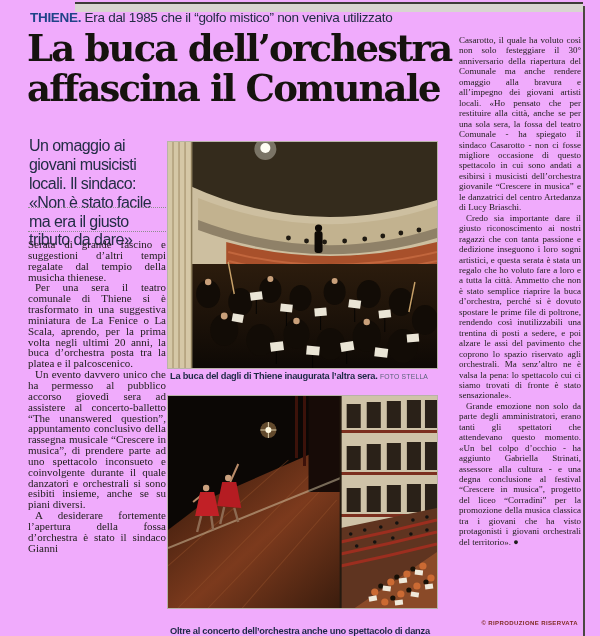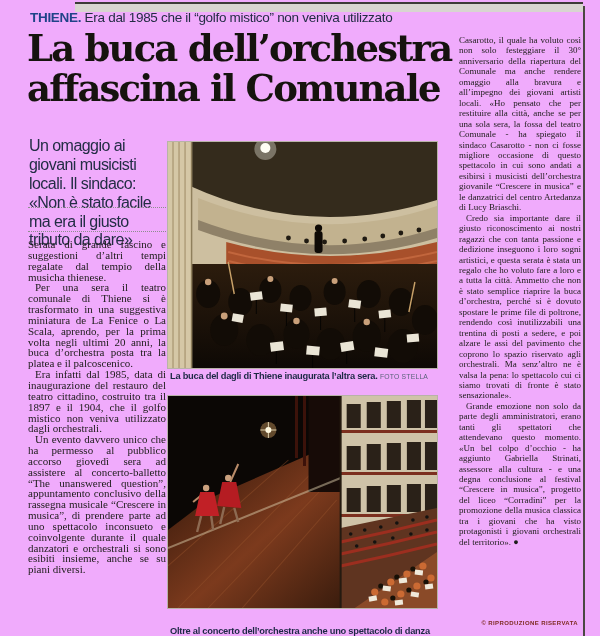--- a/index.html
+++ b/index.html
@@ -66,22 +66,22 @@
   </h1>
 
   <div class="standfirst">Un omaggio ai giovani musicisti locali. Il sindaco: «Non è stato facile ma era il giusto tributo da dare»</div>
 
   <div class="rule-dot" style="top:207px;"></div>
   <div class="rule-dot" style="top:231px;"></div>
 
   <div class="bodycol left-col">
     <p class="para noindent">Serata di grande fascino e suggestioni d’altri tempi regalate dal tempio della musicha thienese.</p>
     <p class="para">Per una sera il teatro comunale di Thiene si è trasformato in una suggestiva miniatura de La Fenice o La Scala, aprendo, per la prima volta negli ultimi 20 anni, la buca d’orchestra posta tra la platea e il palcoscenico.</p>
-    <p class="para">Era infatti dal 1985, data di inaugurazione del restauro del teatro cittadino, costruito tra il 1897 e il 1904, che il golfo mistico non veniva utilizzato dagli orchestrali.</p>
     <p class="para">Un evento davvero unico che ha permesso al pubblico accorso giovedì sera ad assistere al concerto-balletto “The unanswered question”, appuntamento conclusivo della rassegna musicale “Crescere in musica”, di prendere parte ad uno spettacolo inconsueto e coinvolgente durante il quale danzatori e orchestrali si sono esibiti insieme, anche se su piani diversi.</p>
+    <p class="para">A desiderare fortemente l’apertura della fossa d’orchestra è stato il sindaco Gianni</p>
   </div>
 
   <div class="bodycol right-col">
     <p class="para noindent">Casarotto, il quale ha voluto così non solo festeggiare il 30° anniversario della riapertura del Comunale ma anche rendere omaggio alla bravura e all’impegno dei giovani artisti locali. «Ho pensato che per restituire alla città, anche se per una sola sera, la fossa del teatro Comunale - ha spiegato il sindaco Casarotto - non ci fosse migliore occasione di questo spettacolo in cui sono andati a esibirsi i musicisti dell’orchestra giovanile “Crescere in musica” e le danzatrici del centro Artedanza di Lucy Briaschi.</p>
     <p class="para">Credo sia importante dare il giusto riconoscimento ai nostri ragazzi che con tanta passione e dedizione inseguono i loro sogni artistici, e questa serata è stata un regalo che ho voluto fare a loro e a tutta la città. Ammetto che non è stato semplice riaprire la buca d’orchestra, perché si è dovuto spostare le prime file di poltrone, rendendo così inutilizzabili una trentina di posti a sedere, e poi alzare le assi del pavimento che coprono lo spazio riservato agli orchestrali. Ma senz’altro ne è valsa la pena: lo spettacolo cui ci siamo trovati di fronte è stato sensazionale».</p>
     <p class="para">Grande emozione non solo da parte degli amministratori, erano tanti gli spettatori che attendevano questo momento. «Un bel colpo d’occhio - ha aggiunto Gabriella Strinati, assessore alla cultura - e una degna conclusione al festival “Crescere in musica”, progetto del liceo “Corradini” per la promozione della musica classica tra i giovani che ha visto protagonisti i giovani orchestrali del territorio». ●</p>
   </div>
 
   <div class="photo-frame photo1">
     <svg viewBox="0 0 268 226" preserveAspectRatio="none">

